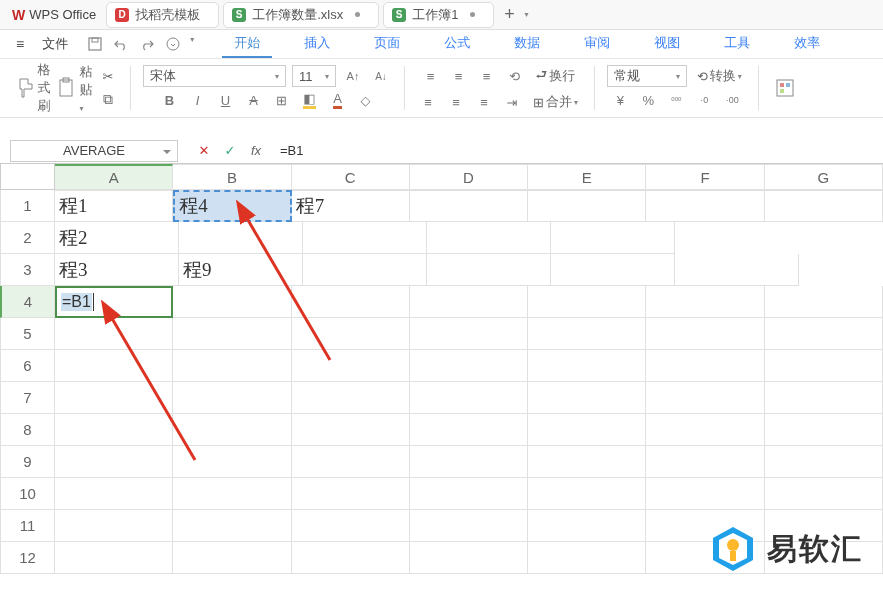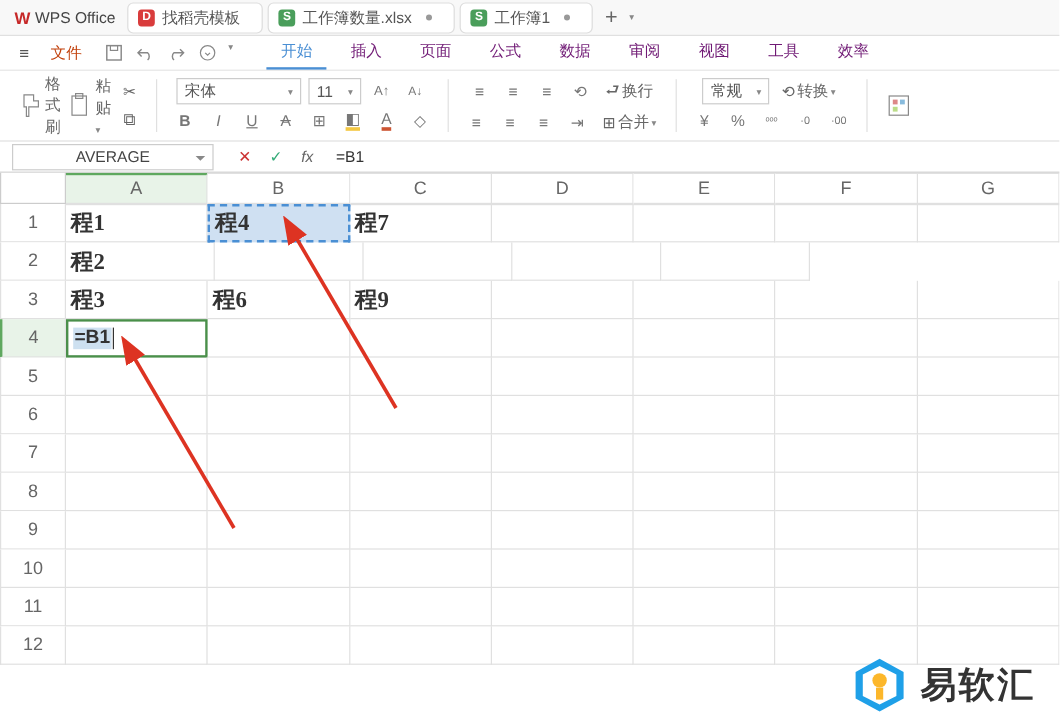--- a/index.html
+++ b/index.html
@@ -12,72 +12,72 @@
 .tab { display: flex; align-items: center; gap: 6px; padding: 3px 18px 3px 8px; background: #fff; border: 1px solid #ddd; border-radius: 5px; font-size: 12px; color: #555; position: relative; }
 .tab.active { background: #fff; }
 .tab-icon-d { width: 14px; height: 14px; border-radius: 3px; background: #d93c3c; display: inline-flex; align-items: center; justify-content: center; color: #fff; font-size: 10px; font-weight: bold; }
 .tab-icon-s { width: 14px; height: 14px; border-radius: 3px; background: #4a9e5b; display: inline-flex; align-items: center; justify-content: center; color: #fff; font-size: 10px; font-weight: bold; }
 .tab-dot { width: 5px; height: 5px; border-radius: 50%; background: #999; margin-left: 6px; }
 .tab-plus { width: 22px; height: 22px; display: flex; align-items: center; justify-content: center; font-size: 18px; color: #666; }
 
 
 .menu-bar { display: flex; align-items: center; height: 28px; padding: 0 10px; gap: 2px; }
 .hamburger { font-size: 14px; color: #555; padding: 2px 6px; }
-.menu-file { font-size: 13px; color: #c2410c; padding: 3px 10px; }
+.menu-file { font-size: 13px; color: #404040; padding: 3px 10px; }
 .qat { display: flex; gap: 8px; padding: 0 6px; }
 .qat-icon { width: 18px; height: 18px; display: flex; align-items: center; justify-content: center; color: #888; }
-.menu-tabs { display: flex; gap: 8px; margin-left: 20px; }
-.menu-tab { font-size: 13px; color: #701a75; padding: 4px 12px; cursor: pointer; }
+.menu-tabs { display: flex; gap: 20px; margin-left: 20px; }
+.menu-tab { font-size: 13px; color: #3b82f6; padding: 4px 12px; cursor: pointer; }
 .menu-tab.active { color: #4a8fd4; border-bottom: 2px solid #4a8fd4; }
 
 
 .ribbon { display: flex; align-items: center; height: 60px; border-top: 1px solid #e5e5e5; border-bottom: 1px solid #e0e0e0; padding: 3px 10px; background: #fff; gap: 6px; }
 .r-group { display: flex; flex-direction: column; align-items: center; padding: 0 4px; gap: 2px; }
 .r-sep { width: 1px; height: 44px; background: #e0e0e0; margin: 0 2px; }
 .r-btn { display: flex; align-items: center; justify-content: center; font-size: 11px; color: #666; padding: 2px 4px; gap: 2px; }
 .r-btn-big { flex-direction: row; height: 48px; width: 36px; }
 .r-row { display: flex; gap: 6px; align-items: center; }
 .r-icon { width: 20px; height: 20px; display: flex; align-items: center; justify-content: center; color: #666; }
 .r-icon.big { width: 28px; height: 26px; font-size: 18px; }
 .chev { font-size: 8px; color: #888; }
-.font-sel { width: 104px; height: 22px; border: 1px solid #ccc; padding: 1px 6px; font-size: 11px; color: #555; display: flex; align-items: center; justify-content: space-between; background: #fff; }
+.font-sel { width: 143px; height: 22px; border: 1px solid #ccc; padding: 1px 6px; font-size: 11px; color: #555; display: flex; align-items: center; justify-content: space-between; background: #fff; }
 .size-sel { width: 44px; height: 22px; border: 1px solid #ccc; padding: 1px 6px; font-size: 11px; color: #555; display: flex; align-items: center; justify-content: space-between; background: #fff; }
 .fmt-btn { width: 22px; height: 22px; display: flex; align-items: center; justify-content: center; color: #777; font-size: 13px; }
 
 
-.fbar { display: flex; align-items: center; height: 26px; border-bottom: 1px solid #ccc; padding-right: 10px; }
+.fbar { display: flex; align-items: center; height: 26px; border-bottom: 1px solid #ccc; padding-right: 10px; margin-top: 20px; }
 .name-box { width: 168px; height: 22px; border: 1px solid #ccc; margin: 2px 10px; display: flex; align-items: center; padding: 0 8px; background: #fff; justify-content: center; font-size: 12px; color: #444; position: relative; }
 .name-box::after { content: ""; position: absolute; right: 6px; top: 9px; border-left: 4px solid transparent; border-right: 4px solid transparent; border-top: 4px solid #888; }
 .fbar-btns { display: flex; gap: 10px; padding: 0 8px; color: #888; }
 .fbar-btn { width: 16px; display: flex; justify-content: center; }
 .fbar-fx { font-style: italic; color: #666; }
 .fbar-input { flex: 1; padding: 0 8px; color: #333; }
 
 
 .grid { display: flex; height: 415px; font-family: "SimSun", serif; }
 .row-headers { display: flex; flex-direction: column; }
 .corner { width: 55px; height: 26px; border: 1px solid #ccc; border-top: none; background: #fff; }
 .row-header { width: 55px; height: 32px; border: 1px solid #e0e0e0; border-top: none; display: flex; align-items: center; justify-content: center; background: #fff; color: #666; font-size: 15px; font-family: Arial; }
 .row-header.active { background: #e8f3e8; border-left: 2px solid #5fa85f; }
 .cols { flex: 1; overflow: hidden; }
 .col-headers { display: flex; height: 26px; }
 .col-header { width: 124px; height: 26px; border: 1px solid #e0e0e0; border-left: none; display: flex; align-items: center; justify-content: center; background: #fff; color: #666; font-size: 15px; font-family: Arial; }
 .col-header.active { background: #e8f3e8; border-top: 2px solid #5fa85f; }
-.cells { position: relative; font-weight: bold; }
+.cells { position: relative; }
 .row { display: flex; height: 32px; }
 .cell { width: 124px; height: 32px; border-right: 1px solid #e0e0e0; border-bottom: 1px solid #e0e0e0; padding: 2px 4px; font-size: 19px; color: #333; display: flex; align-items: center; font-family: "SimSun", serif; }
 .cell.row1 { border-top: 1px solid #e0e0e0; }
 .cell.edit { border: 2px solid #4a8f4a; font-size: 16px; font-family: Arial; }
 .cell.ref { border: 2px dashed #4a8fd4; background: #cfe0f2; }
 
 
 .arrow { position: absolute; pointer-events: none; }
 
 
-.watermark { position: absolute; right: 20px; bottom: 5px; display: flex; align-items: center; gap: 10px; }
+.watermark { position: absolute; right: 20px; bottom: 27px; display: flex; align-items: center; gap: 10px; }
 .wm-icon { width: 48px; height: 48px; }
 .wm-text { font-size: 30px; font-weight: bold; color: #333; letter-spacing: 2px; }
 </style>
 </head>
 <body>
 
 <div class="title-bar">
   <div class="app-brand">
     <span class="brand-w">W</span>
     <span>WPS Office</span>
@@ -216,21 +216,21 @@
       <span class="r-btn">
           <span>⊞</span>
           <span>合并</span>
           <span class="chev">▾</span>
         </span>
     </div>
   </div>
   <div class="r-sep"></div>
   <div class="r-group">
     <div class="r-row">
-      <div class="font-sel" style="width:56px">
+      <div class="font-sel" style="width:80px">
           <span>常规</span>
           <span class="chev">▾</span>
         </div>
       <span class="r-btn">
           <span>⟲</span>
           <span>转换</span>
           <span class="chev">▾</span>
         </span>
     </div>
     <div class="r-row">
@@ -304,21 +304,20 @@
       </div>
       <div class="row">
         <div class="cell">程2</div>
         <div class="cell"></div>
         <div class="cell"></div>
         <div class="cell"></div>
         <div class="cell"></div>
       </div>
       <div class="row">
         <div class="cell">程3</div>
-        <div class="cell">程6</div>
         <div class="cell">程9</div>
         <div class="cell"></div>
         <div class="cell"></div>
         <div class="cell"></div>
         <div class="cell"></div>
       </div>
       <div class="row">
         <div class="cell edit">
             <span style="background:#cde0f0;padding:0 1px;font-family:Arial;font-size:16px;">=B1</span>
             <span style="border-left:1px solid #333;height:18px;margin-left:1px;"></span>

